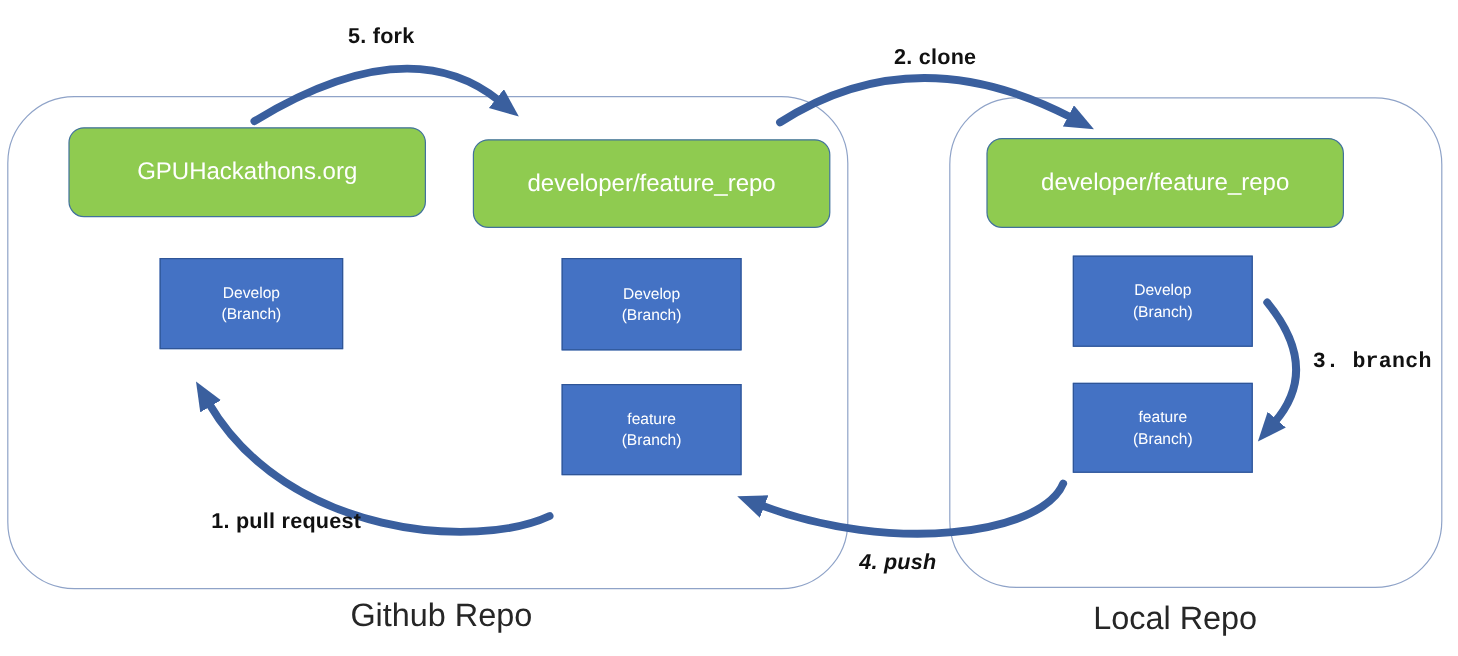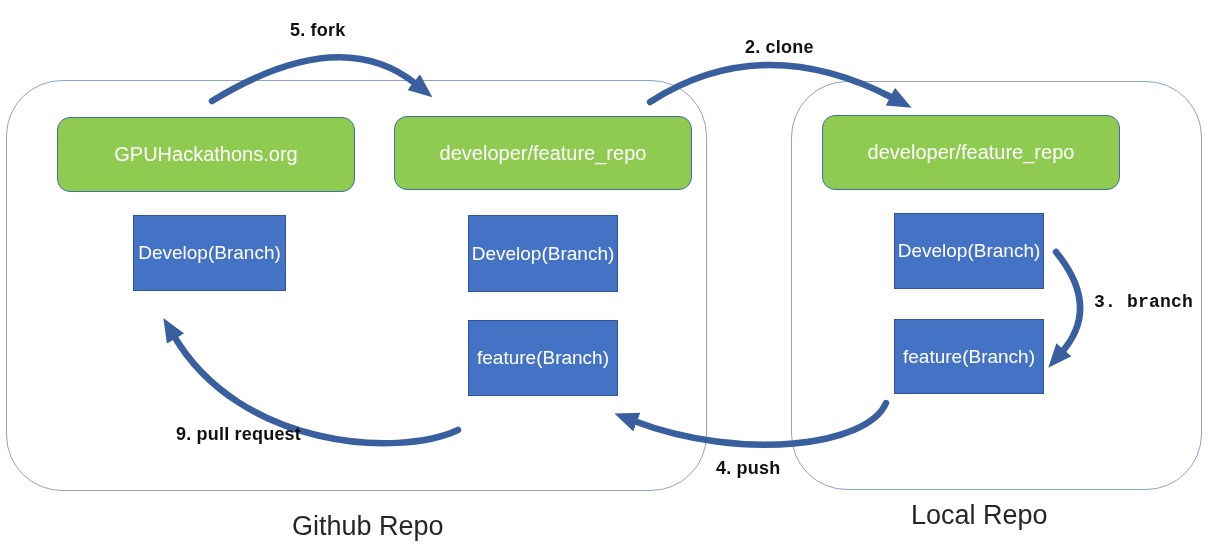--- a/index.html
+++ b/index.html
@@ -13,22 +13,22 @@
   }
   .repo-box {
     position:absolute; background:var(--repo-fill,#8FCB50);
     border:1.6px solid var(--repo-border,#41719C); border-radius:13px;
     color:#ffffff; display:flex; align-items:center; justify-content:center;
     font-size:20px; box-sizing:border-box; text-align:center;
   }
   .branch-box {
     position:absolute; background:var(--branch-fill,#4472C4);
     border:1.4px solid var(--branch-border,#2F5597); color:#ffffff;
-    display:flex; align-items:center; justify-content:center;
-    font-size:19px; line-height:1.36; box-sizing:border-box; text-align:center;
+    display:flex; flex-direction:column; align-items:center; justify-content:center;
+    font-size:13px; line-height:1.36; box-sizing:border-box; text-align:center;
   }
   .step-label {
     position:absolute; font-weight:bold; font-size:18px; color:#111111;
     white-space:nowrap; letter-spacing:0.2px;
   }
   .zone-label {
     position:absolute; font-size:27px; color:#262626; white-space:nowrap;
   }
   svg.arrows { position:absolute; left:0; top:0; pointer-events:none; }
   .arrow-path {
@@ -38,21 +38,21 @@
   .arrow-head { fill:var(--arrow,#3A5F9E); }
 </style>
 </head>
 <body>
 
 <div class="canvas">
 
   <div class="container-box" style="left:6px; top:80px; width:701px; height:411px;"></div>
   <div class="container-box" style="left:791px; top:81px; width:411px; height:409px;"></div>
 
-  <div class="repo-box" style="left:57px; top:117px; width:298px; height:75px;">
+  <div class="repo-box" style="left:57px; top:106px; width:298px; height:75px;">
     <span>GPUHackathons.org</span>
   </div>
   <div class="repo-box" style="left:394px; top:116px; width:298px; height:74px;">
     <span>developer/feature_repo</span>
   </div>
   <div class="repo-box" style="left:822px; top:115px; width:298px; height:75px;">
     <span>developer/feature_repo</span>
   </div>
 
   <div class="branch-box" style="left:133px; top:215px; width:153px; height:76px;">
@@ -85,19 +85,19 @@
     <path class="arrow-path" d="M 212 101 Q 340 23 416 84" marker-end="url(#ah)"></path>
     <path class="arrow-path" d="M 650 102 Q 762 30 893 98" marker-end="url(#ah)"></path>
     <path class="arrow-path" d="M 1056 252 Q 1101 307 1062 352" marker-end="url(#ah)"></path>
     <path class="arrow-path" d="M 886 403 C 868 446 742 462 634 421" marker-end="url(#ah)"></path>
     <path class="arrow-path" d="M 458 430 C 398 458 240 448 174 336" marker-end="url(#ah)"></path>
   </svg>
 
   <div class="step-label" style="left:290px; top:20px;">5. fork</div>
   <div class="step-label" style="left:745px; top:37px;text-align:right;">2. clone</div>
   <div class="step-label" style="left:1094px; top:292px;font-family:Liberation Mono, monospace;">3. branch</div>
-  <div class="step-label" style="left:716px; top:458px;">4. push</div>
-  <div class="step-label" style="left:176px; top:424px;">9. pull request</div>
+  <div class="step-label" style="left:716px; top:458px;font-style:italic;">4. push</div>
+  <div class="step-label" style="left:176px; top:424px;">1. pull request</div>
 
-  <div class="zone-label" style="left:292px; top:498px;margin-top:13px;">Github Repo</div>
+  <div class="zone-label" style="left:292px; top:498px;">Github Repo</div>
   <div class="zone-label" style="left:911px; top:500px;text-align:center;">Local Repo</div>
 
 </div>
 
 </body></html>

